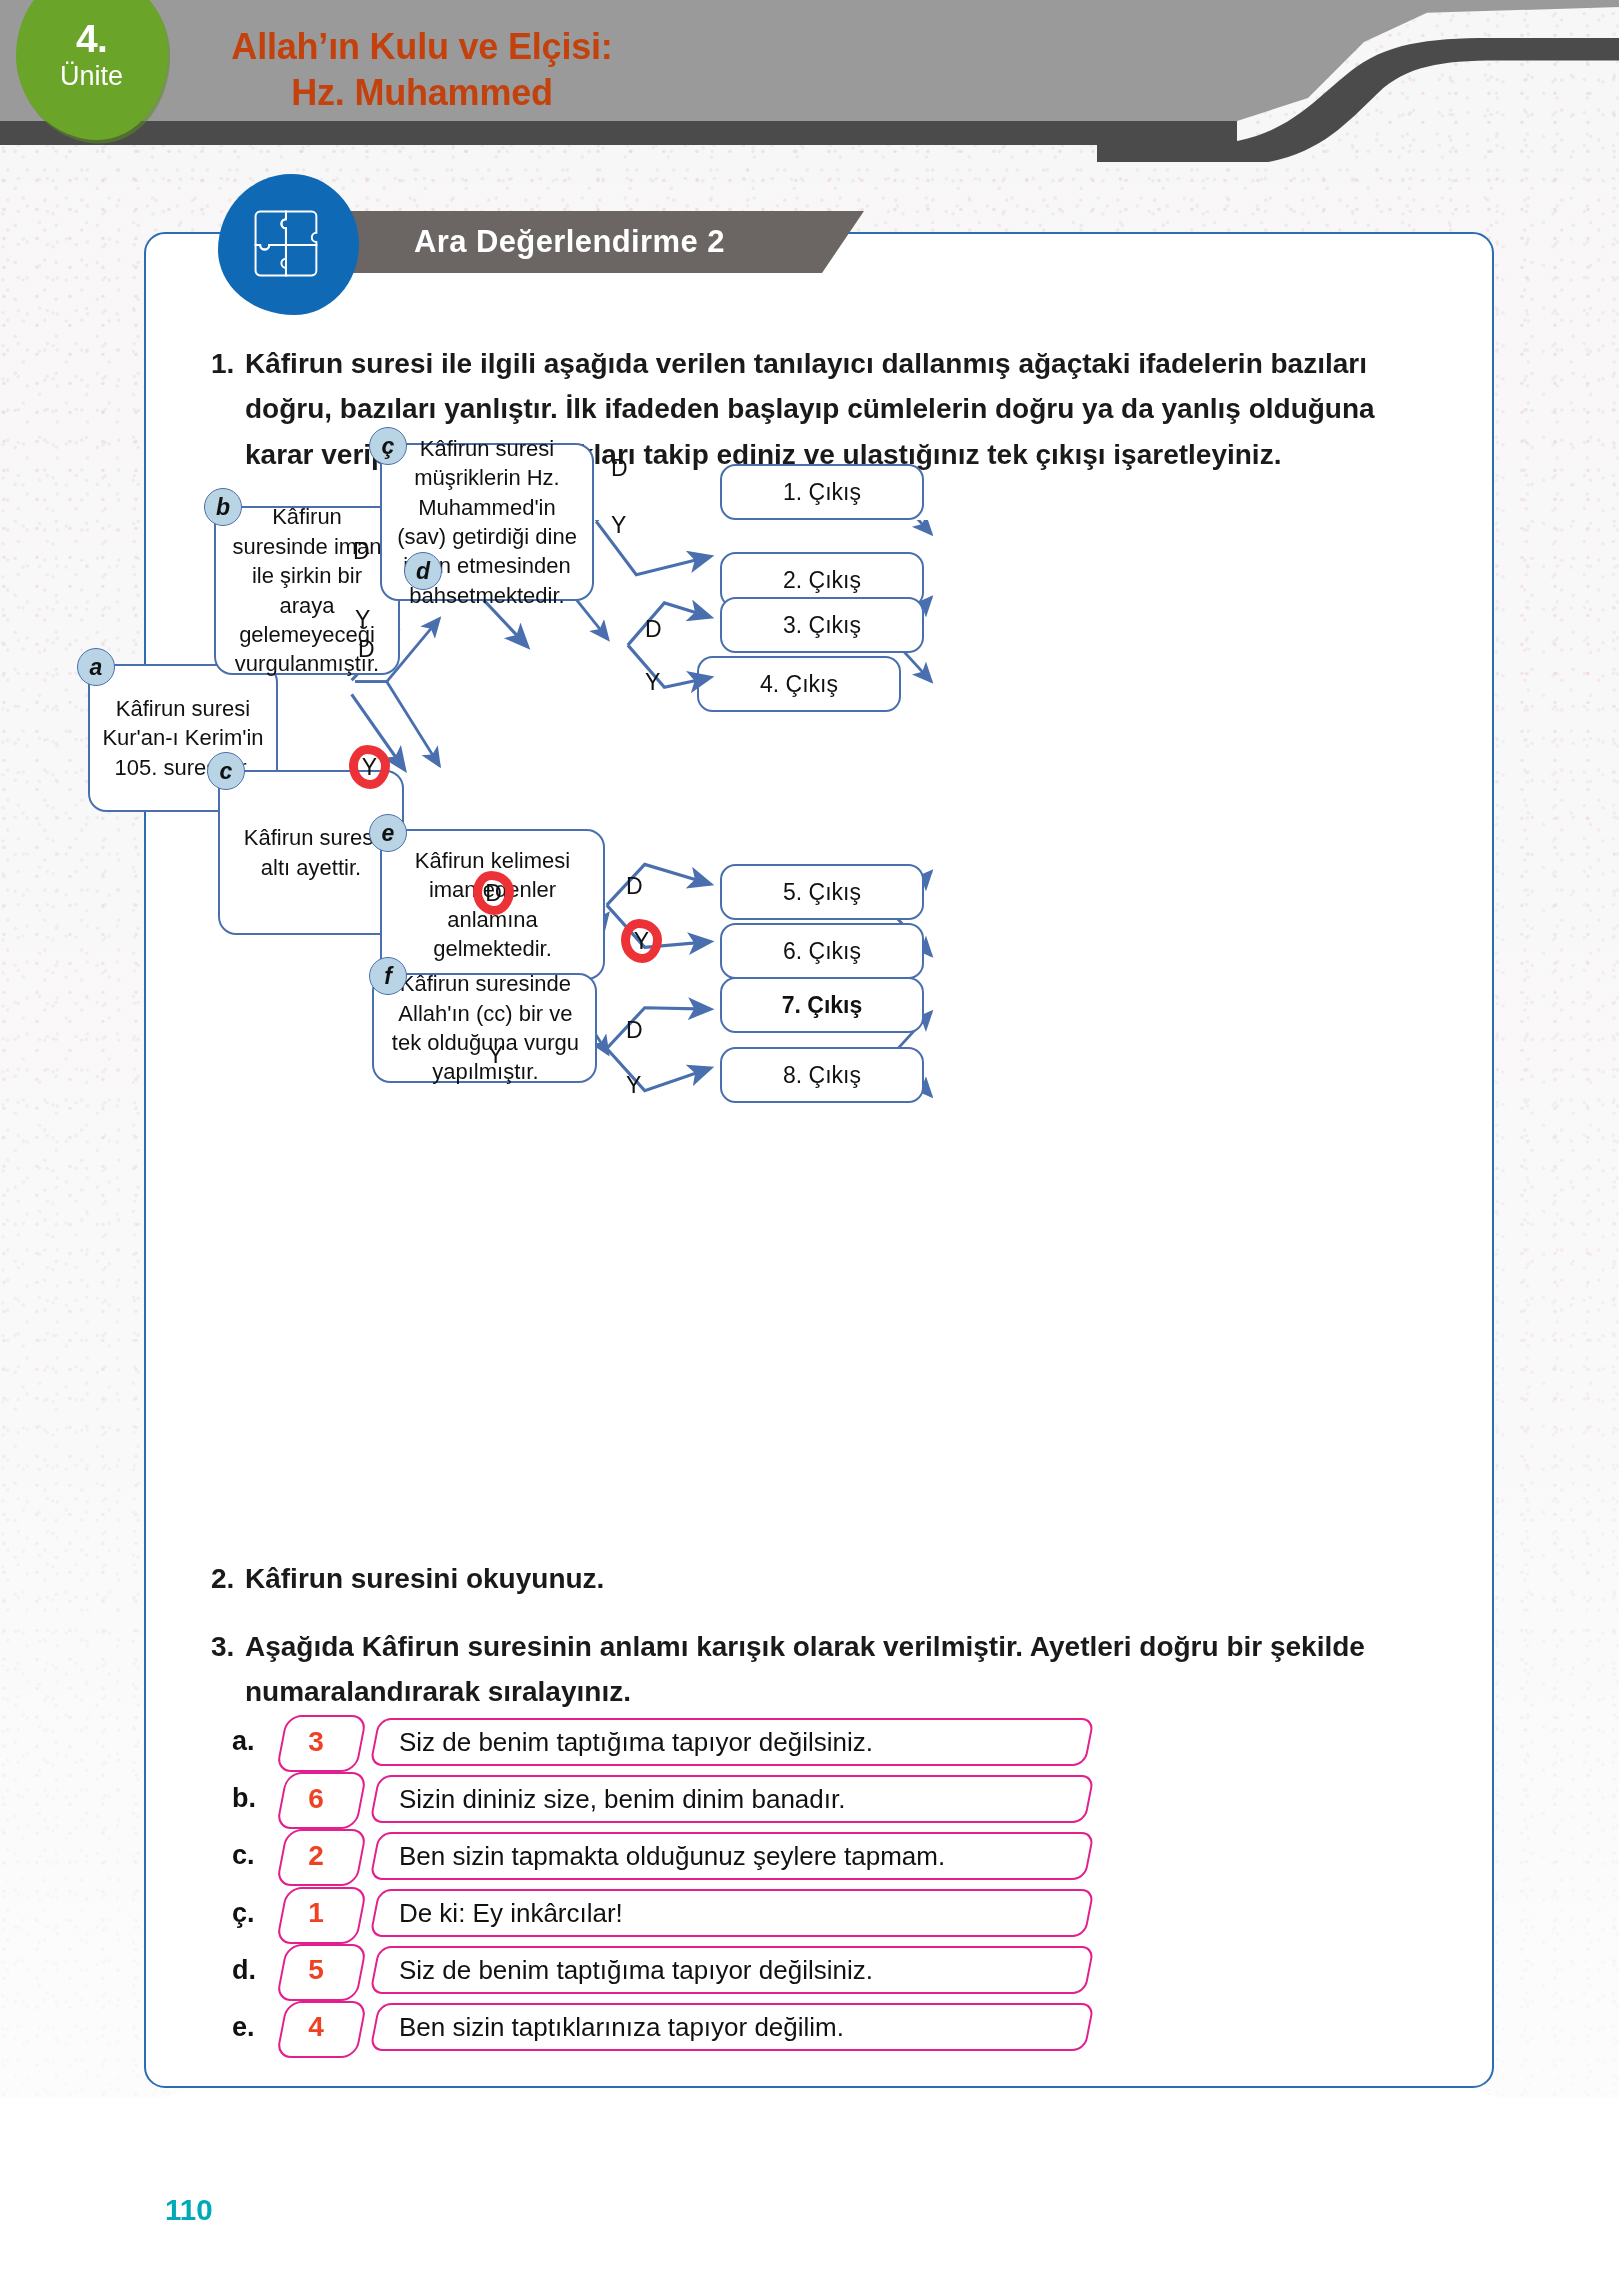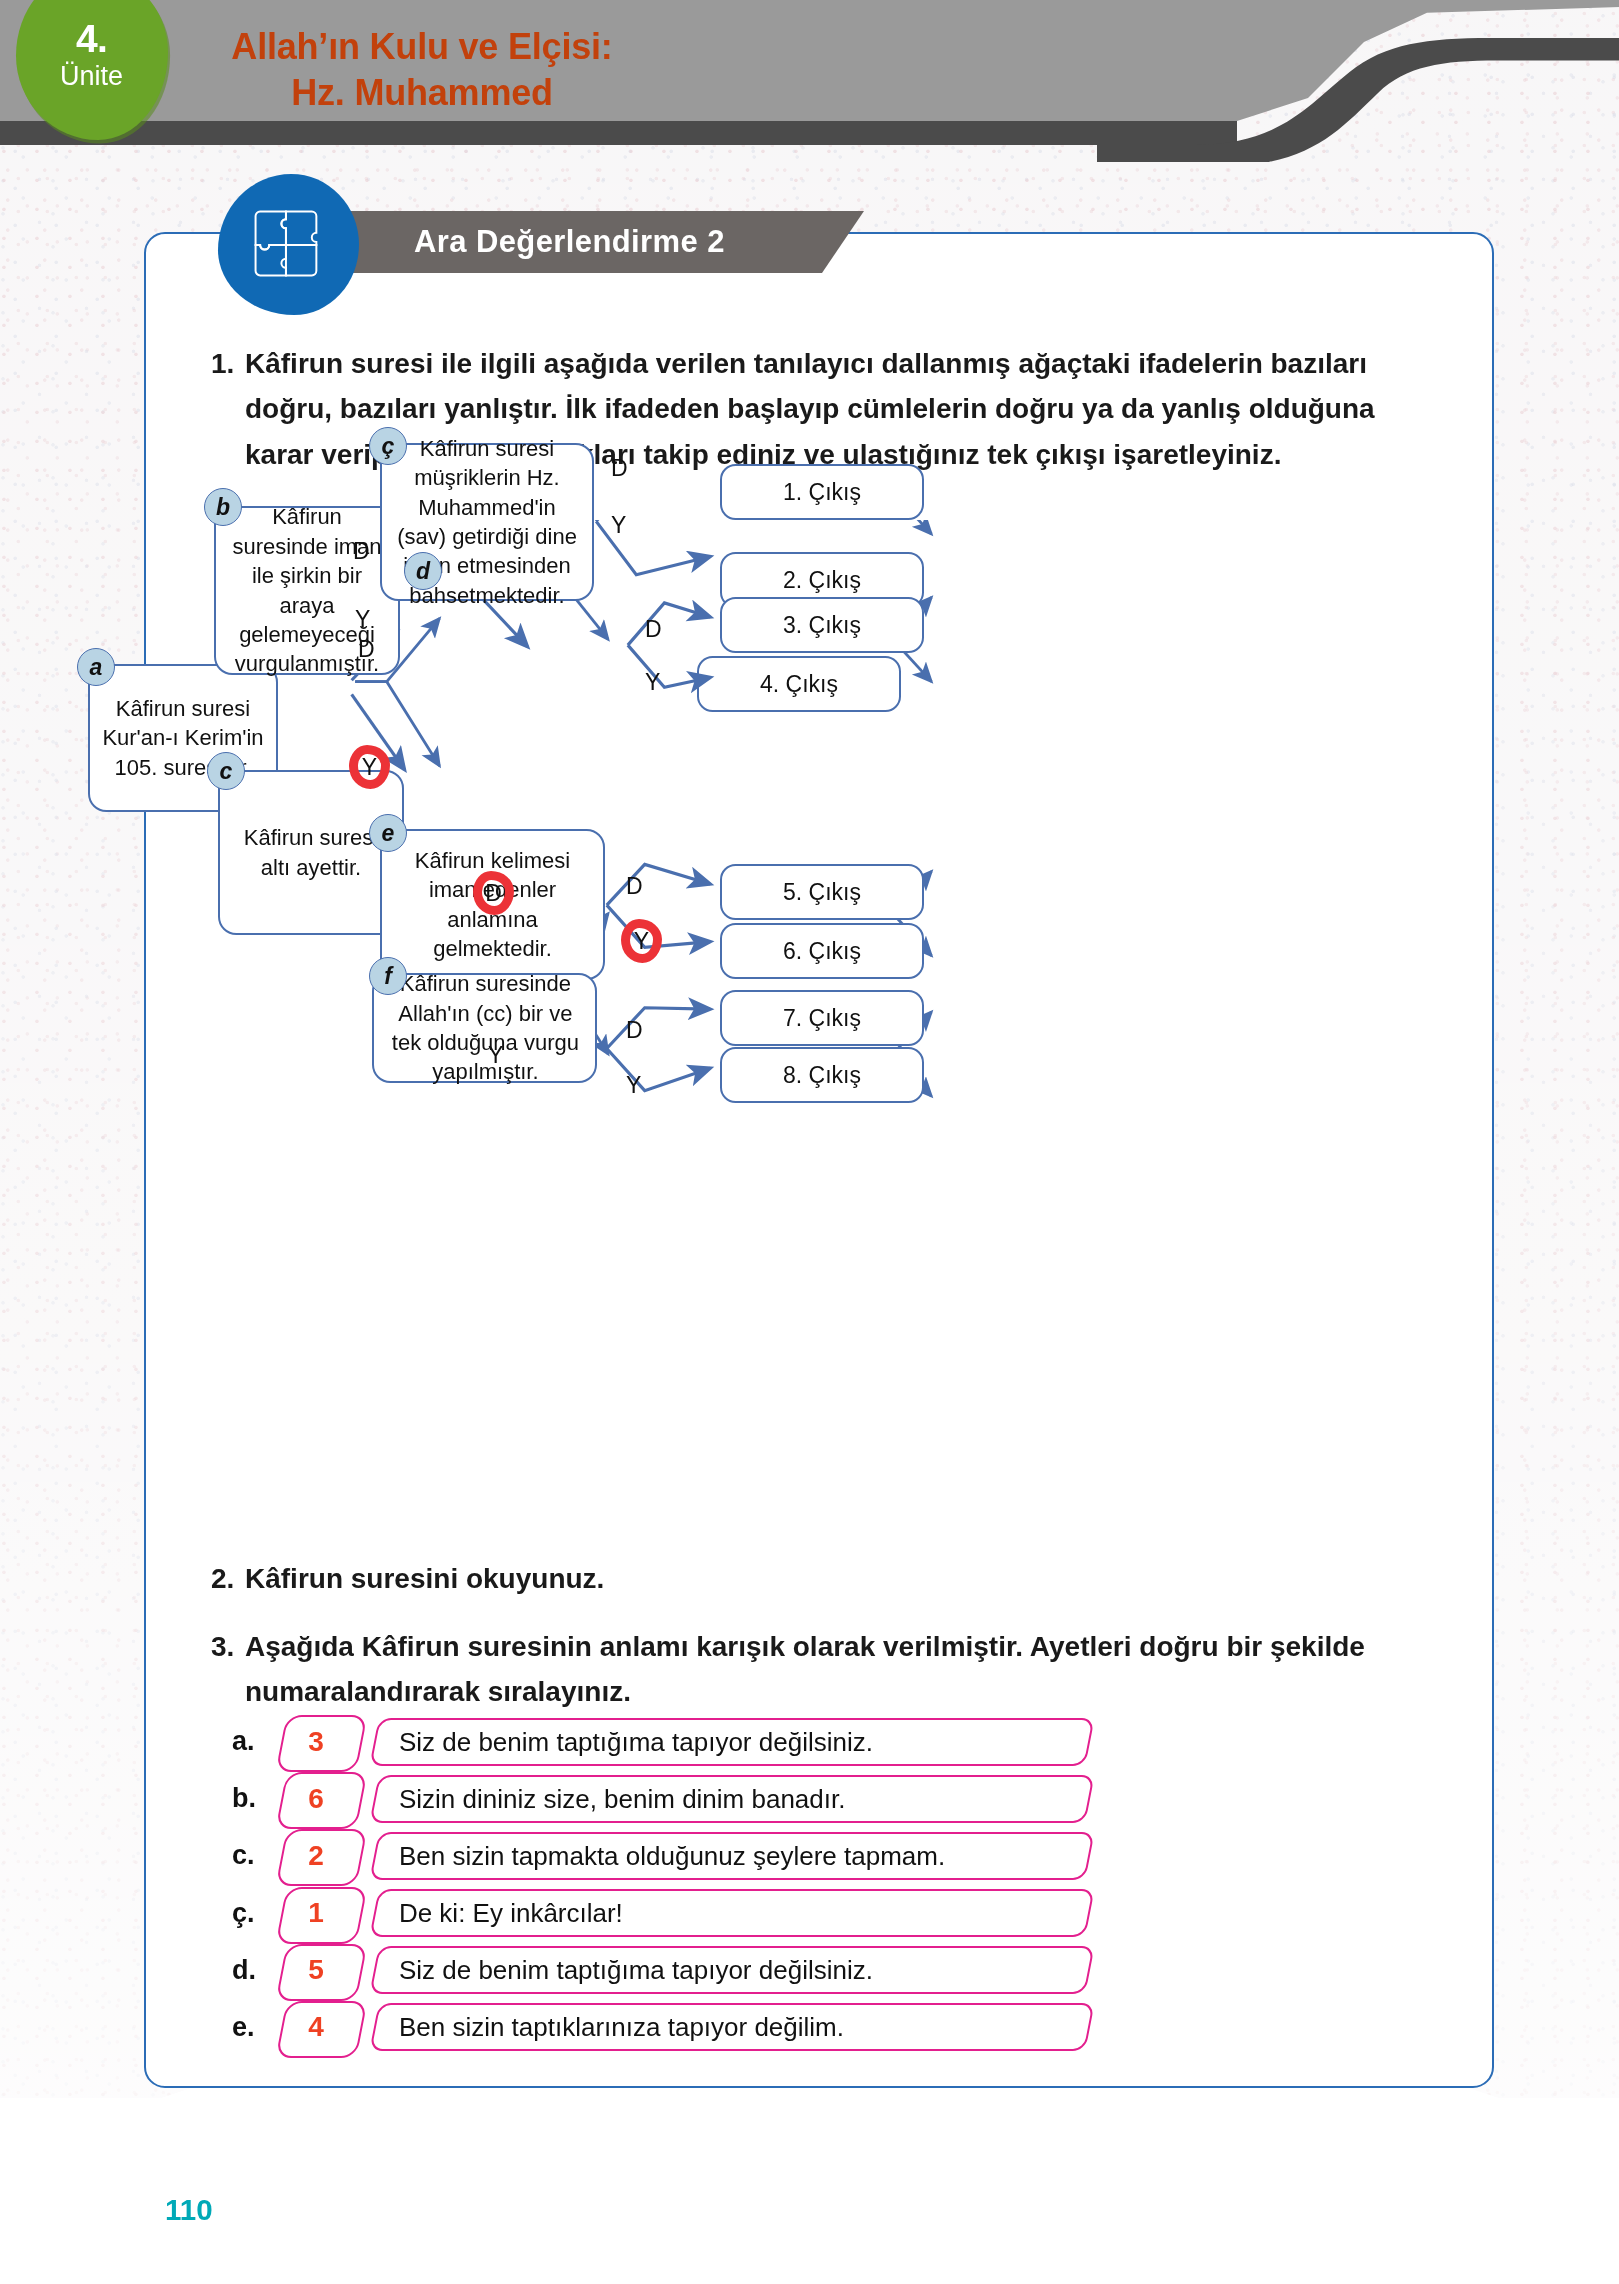--- a/index.html
+++ b/index.html
@@ -342,21 +342,21 @@
     </div>
   <div class="exit" style="left:553px; top:136px;">
     <span>4. Çıkış</span>
     </div>
   <div class="exit" style="left:576px; top:344px;">
     <span>5. Çıkış</span>
     </div>
   <div class="exit" style="left:576px; top:403px;">
     <span>6. Çıkış</span>
     </div>
-  <div class="exit" style="left:576px; top:470px;">
+  <div class="exit" style="left:576px; top:457px;font-weight:bold;">
     <span>7. Çıkış</span>
     </div>
   <div class="exit" style="left:576px; top:527px;">
     <span>8. Çıkış</span>
     </div>
 
   <svg width="1350" height="1012" viewBox="0 0 1920 1440" style="position:absolute;left:0;top:0">
     <defs>
       <marker id="ar3" markerWidth="10" markerHeight="10" refX="7" refY="3.6" orient="auto">
         <path d="M0,0 L8.4,3.6 L0,7.2 L2,3.6 Z" fill="#4a6fae"></path>

